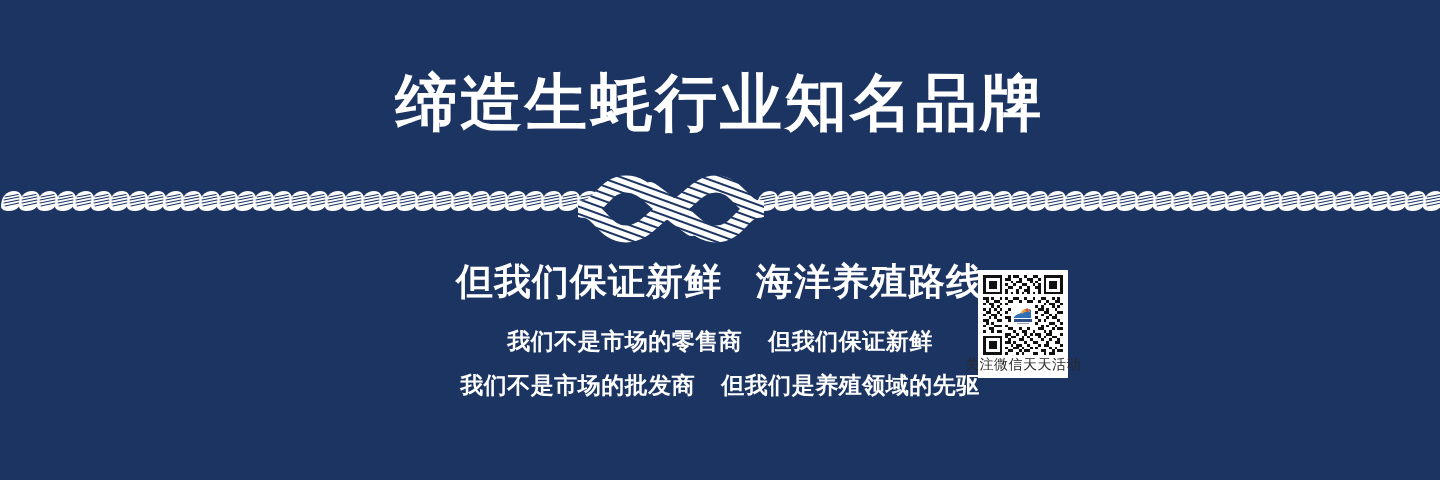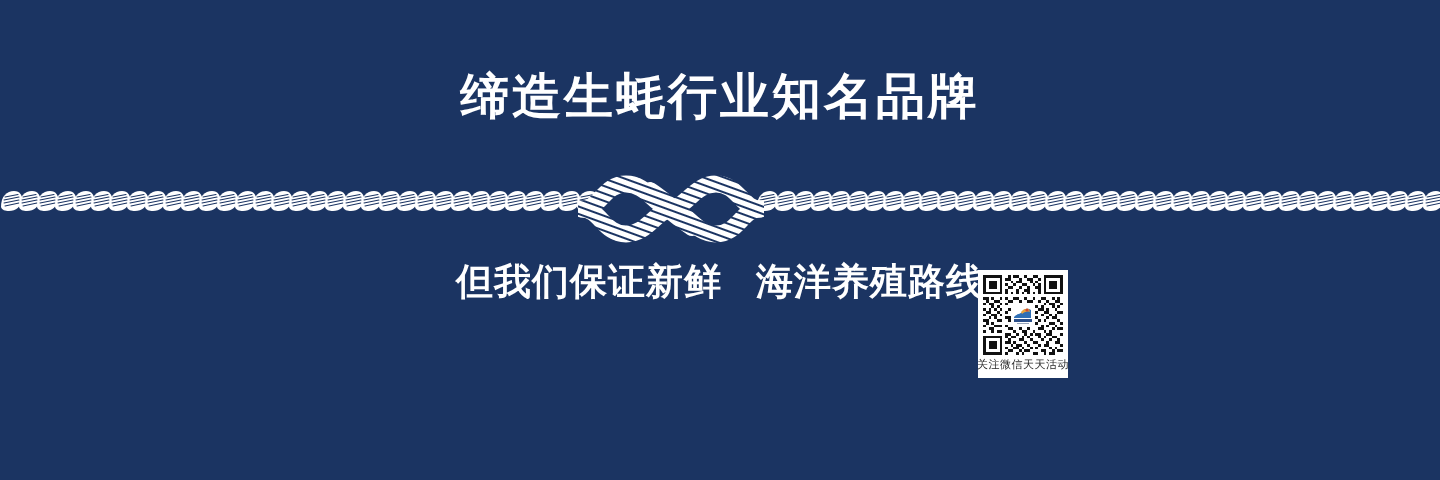--- a/index.html
+++ b/index.html
@@ -22,21 +22,21 @@
   }
 
   
   .headline {
     position: absolute;
     top: 72px;
     left: 0;
     width: 1440px;
     text-align: center;
     color: #ffffff;
-    font-size: 49px;
+    font-size: 62px;
     font-weight: bold;
     letter-spacing: 3px;
     line-height: 1;
     white-space: nowrap;
   }
 
   
   .rope-divider {
     position: absolute;
     top: 168px;
@@ -121,21 +121,21 @@
     width: 24px;
     height: 24px;
     background: #ffffff;
     border: 1px solid #ffffff;
     box-sizing: border-box;
     overflow: hidden;
   }
   .qr-logo svg { display: block; width: 22px; height: 22px; }
   .qr-caption {
     color: #2a2a2a;
-    font-size: 11px;
+    font-size: 14px;
     line-height: 18px;
     letter-spacing: 0.5px;
     white-space: nowrap;
   }
 </style>
 </head>
 <body>
 
 <div class="banner">
 
@@ -249,20 +249,28 @@
           <path d="M114,60 C102,52 96,46 88,41"></path>
         </g>
       </svg>
     </div>
   </div>
 
   <div class="subtitle">
     <span>但我们保证新鲜</span><span class="seg-gap"></span><span>海洋养殖路线</span>
   </div>
 
+  <div class="body-lines">
+    <div class="body-line">
+      <span>我们不是市场的零售商</span><span class="seg-gap"></span><span>但我们保证新鲜</span>
+    </div>
+    <div class="body-line">
+      <span>我们不是市场的批发商</span><span class="seg-gap"></span><span>但我们是养殖领域的先驱</span>
+    </div>
+  </div>
 
   <div class="qr-panel">
     <div class="qr-code">
       <svg viewBox="0 0 29 29" shape-rendering="crispEdges" aria-hidden="true">
         <rect width="29" height="29" fill="#ffffff"></rect>
         <g fill="#111111">
 
           <rect x="0" y="0" width="7" height="1"></rect>
             <rect x="0" y="6" width="7" height="1"></rect>
           <rect x="0" y="0" width="1" height="7"></rect>

